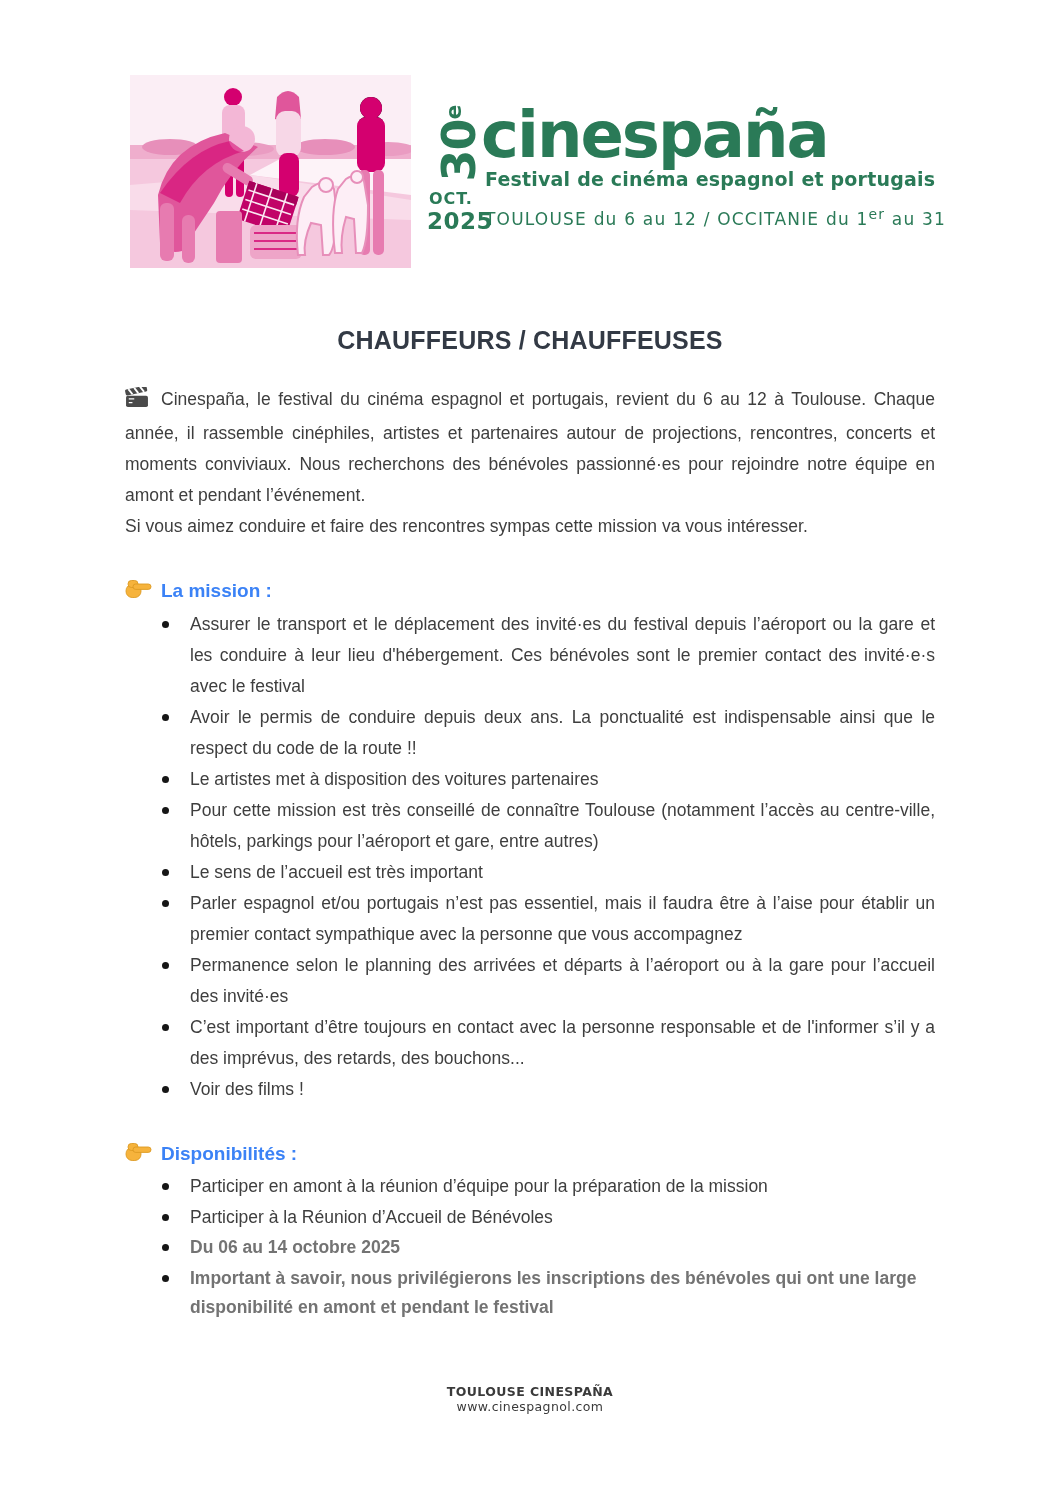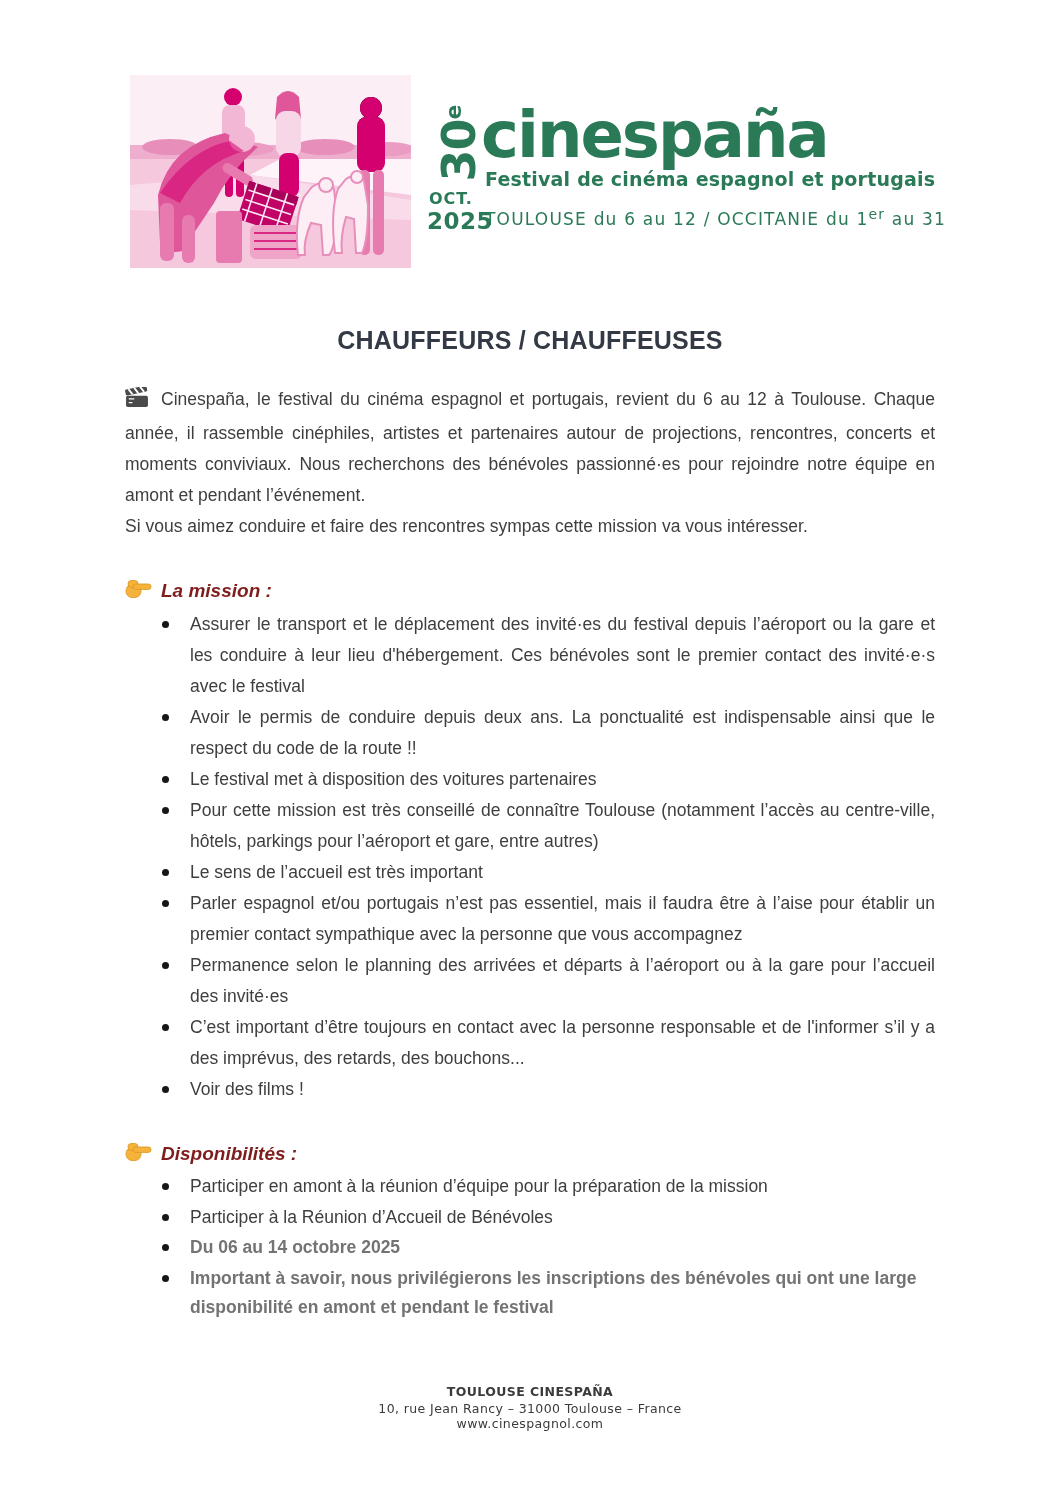--- a/index.html
+++ b/index.html
@@ -59,21 +59,21 @@
 
   .para {
     font-size:17.5px; line-height:31px; text-align:justify; color:#3e3e3e;
   }
   .para.no-just { text-align:left; }
   .inline-icon { display:inline-block; vertical-align:-3px; margin-right:12px; }
 
   .section-heading {
     margin-top:35px; margin-bottom:5px;
     display:flex; align-items:center; gap:9px;
-    font-size:19px; font-weight:bold; color:#7f1d1d;font-style:italic;
+    font-size:19px; font-weight:bold; color:#3b82f6;
   }
   .section-heading .hand { flex:0 0 auto; display:block; }
 
   ul.bullets { list-style:none; }
   ul.bullets li {
     position:relative; padding-left:65px;
     font-size:17.5px; line-height:31px; text-align:justify; color:#3e3e3e;
   }
   ul.bullets li::before {
     content:""; position:absolute; left:37px; top:12px;
@@ -204,21 +204,21 @@
             <rect x="3" y="3.5" width="10" height="7" rx="3.4"></rect>
             <rect x="8" y="7" width="18" height="5.4" rx="2.7"></rect>
           </g>
         </svg>
       </span>
       <span>La mission :</span>
     </div>
     <ul class="bullets">
       <li>Assurer le transport et le déplacement des invité·es du festival depuis l’aéroport ou la gare et les conduire à leur lieu d'hébergement. Ces bénévoles sont le premier contact des invité·e·s avec le festival</li>
       <li>Avoir le permis de conduire depuis deux ans. La ponctualité est indispensable ainsi que le respect du code de la route !!</li>
-      <li>Le festival met à disposition des voitures partenaires</li>
+      <li>Le artistes met à disposition des voitures partenaires</li>
       <li>Pour cette mission est très conseillé de connaître Toulouse (notamment l’accès au centre-ville, hôtels, parkings pour l’aéroport et gare, entre autres)</li>
       <li>Le sens de l’accueil est très important</li>
       <li>Parler espagnol et/ou portugais n’est pas essentiel, mais il faudra être à l’aise pour établir un premier contact sympathique avec la personne que vous accompagnez</li>
       <li>Permanence selon le planning des arrivées et départs à l’aéroport ou à la gare pour l’accueil des invité·es</li>
       <li>C’est important d’être toujours en contact avec la personne responsable et de l'informer s’il y a des imprévus, des retards, des bouchons...</li>
       <li>Voir des films !</li>
     </ul>
 
     <div class="section-heading">
       <span class="hand">
@@ -235,17 +235,16 @@
     <ul class="bullets dispo">
       <li>Participer en amont à la réunion d’équipe pour la préparation de la mission</li>
       <li>Participer à la Réunion d’Accueil de Bénévoles</li>
       <li class="strong">Du 06 au 14 octobre 2025</li>
       <li class="strong">Important à savoir, nous privilégierons les inscriptions des bénévoles qui ont une large disponibilité en amont et pendant le festival</li>
     </ul>
   </div>
 
   <div class="footer">
     <div class="f-name">TOULOUSE CINESPAÑA</div>
-    <div class="f-addr">10, rue Jean Rancy – 31000 Toulouse – France</div>
     <div class="f-url">www.cinespagnol.com</div>
   </div>
 
 </div>
 
 </body></html>

